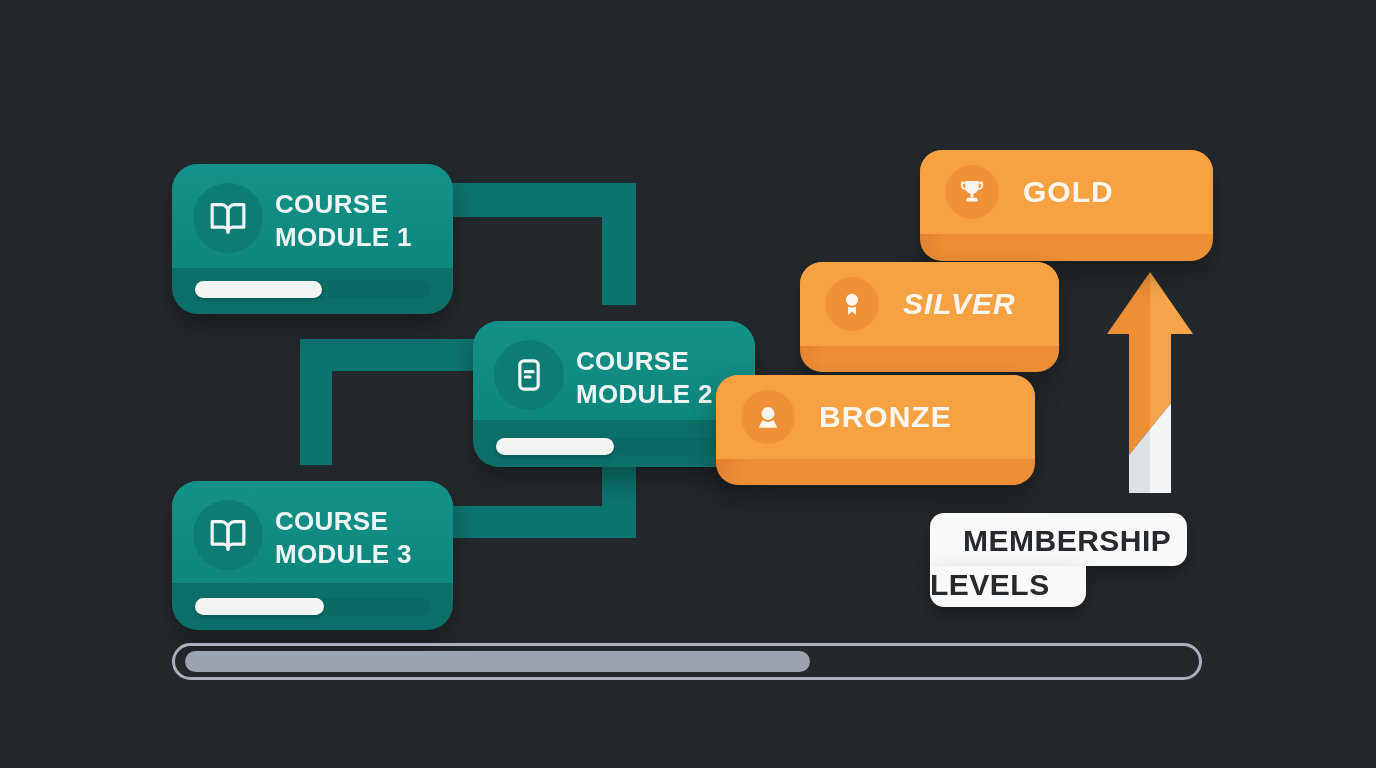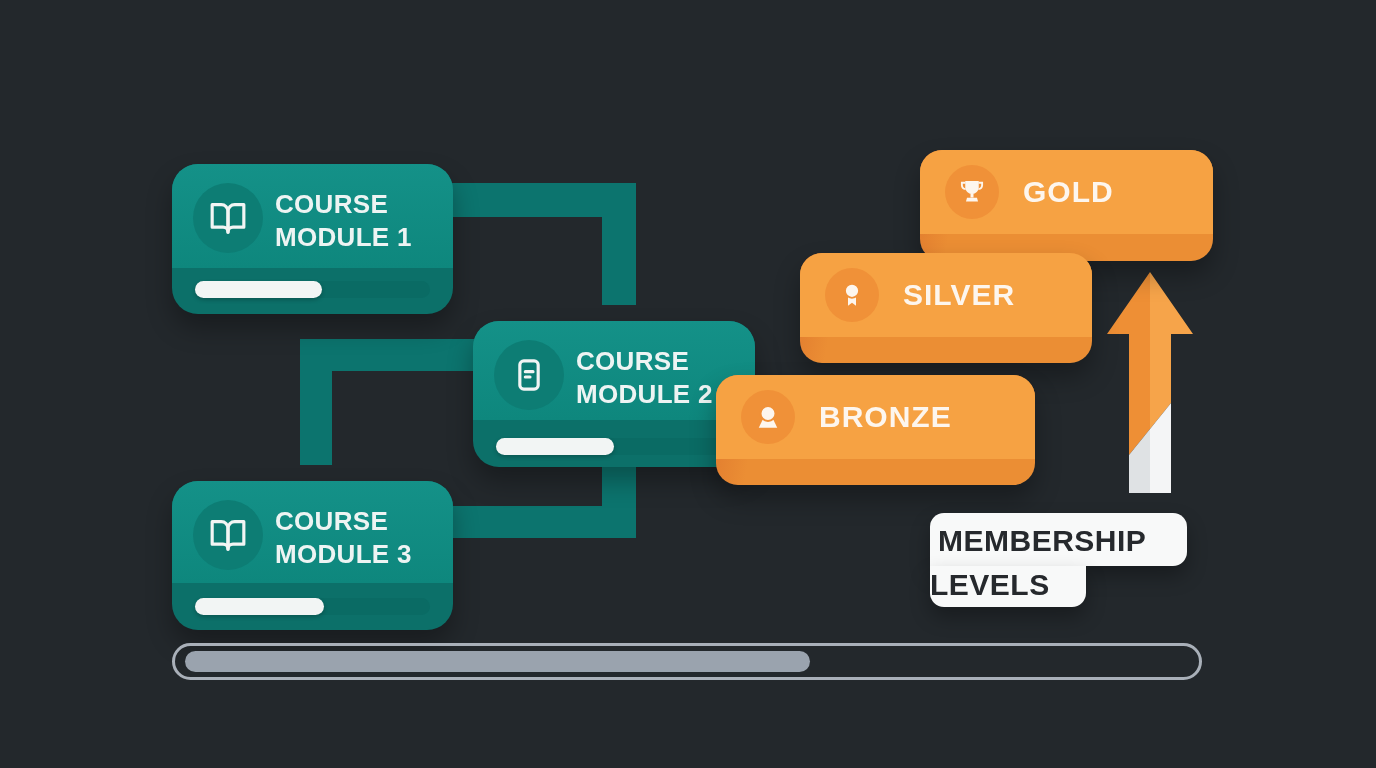--- a/index.html
+++ b/index.html
@@ -60,42 +60,42 @@
   .level-card{
     position:absolute;border-radius:22px;
     background:linear-gradient(100deg,#e07a2e 0%,#eb8e34 14%,#eb8e34 100%);
     box-shadow:0 14px 26px rgba(0,0,0,.30);
   }
   .level-card .card-main{
     position:absolute;left:0;top:0;right:0;height:84px;
     border-radius:22px 22px 0 0;background:#f6a243;
   }
   .gold  {left:920px;top:150px;width:293px;height:111px;z-index:3;}
-  .silver{left:800px;top:253px;width:292px;height:110px;z-index:4;}
+  .silver{left:800px;top:262px;width:259px;height:110px;z-index:4;font-style:italic;}
   .bronze{left:716px;top:375px;width:319px;height:110px;z-index:5;}
   .level-card .icon-circle{
     left:25px;top:15px;width:54px;height:54px;background:#f09138;
   }
   .level-label{
     position:absolute;left:103px;top:0;height:84px;line-height:84px;
     color:#fdf6ee;font-size:30px;font-weight:700;letter-spacing:1px;
   }
 
   
   .arrow{position:absolute;left:1103px;top:268px;z-index:2;}
 
   
   .caption-top,.caption-bottom{
     position:absolute;background:#f8f9f9;color:#26292d;z-index:6;
     font-weight:800;letter-spacing:.5px;
     box-shadow:0 10px 20px rgba(0,0,0,.30);
   }
   .caption-top{
     left:930px;top:513px;width:257px;height:53px;line-height:56px;
-    font-size:30px;padding-left:8px;box-sizing:border-box;
+    font-size:30px;padding-left:33px;box-sizing:border-box;
     border-radius:14px 14px 14px 0;
   }
   .caption-bottom{
     left:930px;top:566px;width:156px;height:41px;line-height:38px;
     font-size:30px;box-sizing:border-box;
     border-radius:0 0 14px 14px;
   }
 
   
   .overall-bar{

